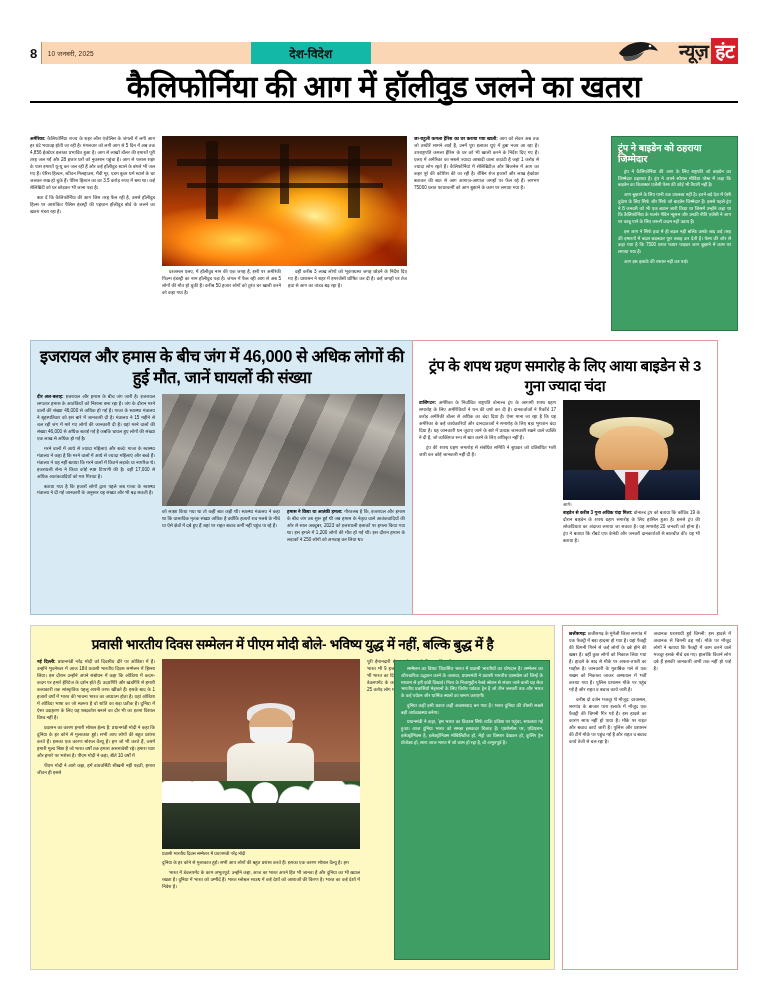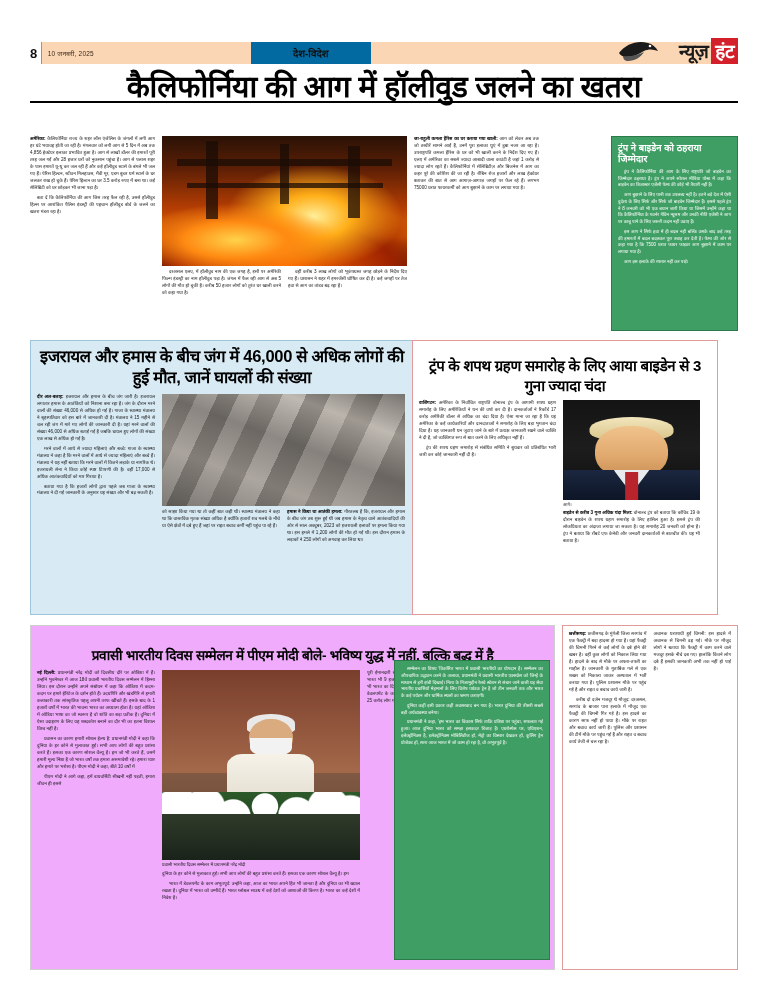--- a/index.html
+++ b/index.html
@@ -22,21 +22,21 @@
     background:#ffffff; color:#111; font-weight:bold; font-size:13px;
     display:flex; align-items:center; padding-right:4px; letter-spacing:-.5px;
   }
   .date-strip {
     background:#fbd6b4; flex: 0 0 210px; display:flex; align-items:center;
     padding-left:6px; border-left:1px solid #b98e64;
   }
   .date-strip span { font-size:6.5px; color:#3a2a1c; letter-spacing:.2px; }
   .section-name {
     flex:0 0 120px; display:flex; align-items:center; justify-content:center;
-    background:#0369a1; font-size:10px; font-weight:bold; color:#111;
+    background:#14b8a6; font-size:12px; font-weight:bold; color:#111;
   }
   .strip-right { flex:1; background:#fbd6b4; }
   .logo-wrap {
     position:absolute; right:0; top:-8px; width:148px; height:34px;
     display:flex; align-items:center; justify-content:flex-end; gap:20px;
     background:transparent;
   }
   .logo-bird { width:42px; height:28px; position:relative; overflow:hidden; }
   .logo-text { display:flex; align-items:baseline; gap:3px; }
   .logo-news {
@@ -146,21 +146,21 @@
     width:10%; height:28%; background:#b8242c;
   }
   .trump .shirt {
     position:absolute; left:50%; bottom:12%; transform:translateX(-50%);
     width:26%; height:18%; background:#e9ecef;
     clip-path: polygon(0 0, 100% 0, 62% 100%, 38% 100%);
   }
 
   
   .s4 { left:30px; top:625px; width:525px; height:345px;
-        border:1px solid #cfcfcf; padding:22px 6px; background:#f0abfc; }
+        border:1px solid #cfcfcf; padding:11px 6px; background:#fef9c3; }
   .s4 h2 { margin:0 0 5px 0; font-size:13.6px; line-height:1.25; font-weight:bold;
            text-align:center; color:#000; letter-spacing:-.3px; }
   .s4 .c1 { width:118px; }
   .s4 .img4 { width:198px; height:190px; }
   .s4 .c3 { width:84px; }
   .modi {
     width:100%; height:100%; position:relative; overflow:hidden;
     background:linear-gradient(180deg,#6d4a38 0%, #8a6048 40%, #5f4232 100%);
   }
   .modi .bgband { position:absolute; left:0; top:0; width:100%; height:54%;

